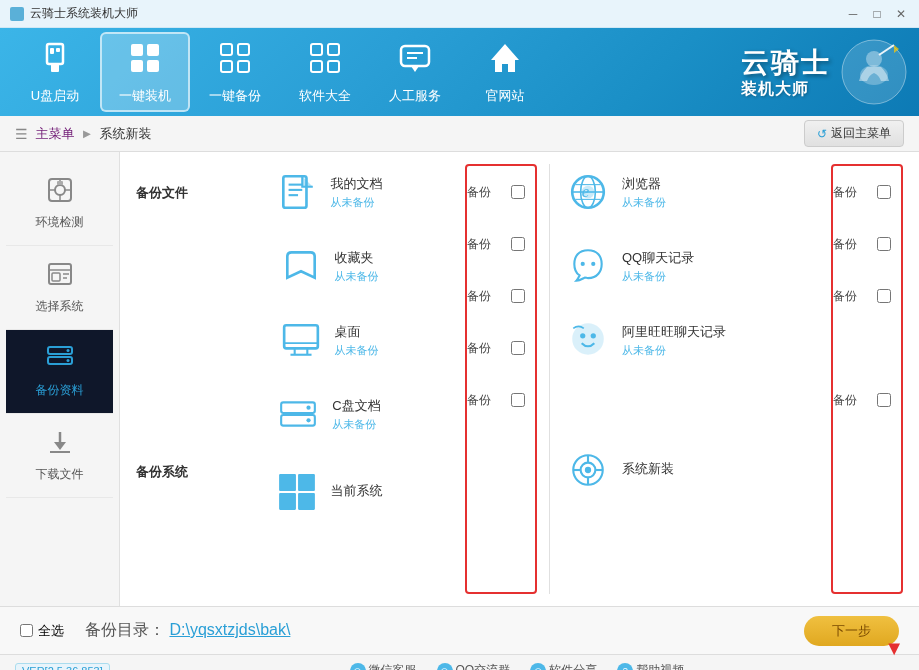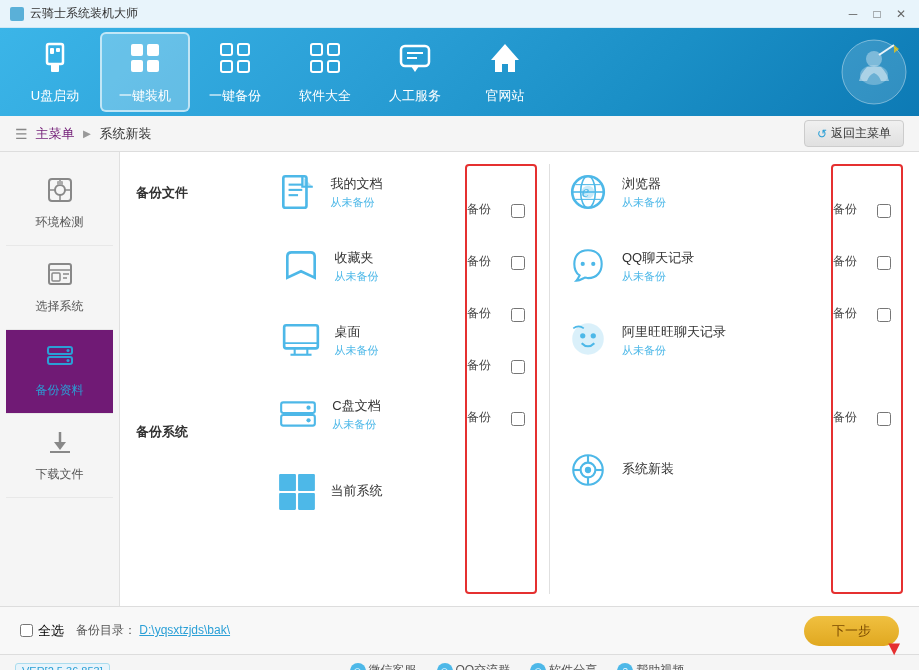--- a/index.html
+++ b/index.html
@@ -106,21 +106,21 @@
     .sidebar-item {
       display: flex;
       flex-direction: column;
       align-items: center;
       padding: 14px 8px;
       cursor: pointer;
       font-size: 12px;
       color: #555;
       border-bottom: 1px solid #e8e8e8;
     }
-    .sidebar-item.active { background: #701a75; color: #2a9fd6; }
+    .sidebar-item.active { background: #0f172a; color: #2a9fd6; }
     .sidebar-item-icon { font-size: 22px; margin-bottom: 4px; color: #888; }
     .sidebar-item.active .sidebar-item-icon { color: #2a9fd6; }
 
     
     .content {
       flex: 1;
       padding: 16px 20px;
       background: #fff;
       overflow-y: auto;
     }
@@ -173,21 +173,21 @@
     .footer-area {
       height: 48px;
       background: #f8f8f8;
       border-top: 1px solid #ddd;
       display: flex;
       align-items: center;
       padding: 0 20px;
       gap: 10px;
     }
     .select-all { display: flex; align-items: center; gap: 5px; font-size: 13px; cursor: pointer; }
-    .backup-dir { font-size: 12px; color: #555; margin-left: 2px; }
+    .backup-dir { font-size: 16px; color: #555; margin-left: 11px; }
     .backup-dir-link { color: #2a9fd6; text-decoration: underline; cursor: pointer; }
     .nav-buttons { margin-left: auto; display: flex; gap: 10px; }
     .nav-btn {
       padding: 6px 28px;
       border-radius: 20px;
       border: none;
       font-size: 13px;
       cursor: pointer;
       background: linear-gradient(to bottom, #e8e8e8, #d0d0d0);
       color: #333;
@@ -202,21 +202,21 @@
     .arrow-indicator {
       position: absolute;
       bottom: -14px;
       right: -5px;
       color: #e53030;
       font-size: 20px;
     }
     .cb-cell {
       height: 52px;
       display: flex;
-      align-items: flex-end;
+      align-items: center;
       gap: 20px;
       font-size: 12px;
       color: #444;
     }
   </style>
 </head>
 <body>
 
 <div class="title-bar">
   <div class="title-bar-icon"></div>
@@ -295,20 +295,26 @@
       <div class="nav-icon">
         <svg viewBox="0 0 36 36" fill="white" xmlns="http://www.w3.org/2000/svg">
           <path d="M18 4 L4 20 L8 20 L8 32 L15 32 L15 24 L21 24 L21 32 L28 32 L28 20 L32 20 Z" fill="white"></path>
         </svg>
       </div>
       <span>官网站</span>
     </div>
   </div>
 
   <div class="logo-area">
+    <div>
+      <div class="logo-text">
+        <div style="font-size:28px;font-weight:900;text-shadow:2px 2px 4px rgba(0,0,0,0.4);letter-spacing:2px;">云骑士</div>
+        <div style="font-size:16px;font-weight:bold;text-shadow:1px 1px 3px rgba(0,0,0,0.3);letter-spacing:1px;">装机大师</div>
+      </div>
+    </div>
     <div class="logo-img">
       
       <svg viewBox="0 0 70 70" xmlns="http://www.w3.org/2000/svg" width="70" height="70">
         <circle cx="35" cy="35" r="32" fill="rgba(255,255,255,0.15)" stroke="rgba(255,255,255,0.4)" stroke-width="1"></circle>
 
         <g fill="white" opacity="0.9">
           <ellipse cx="35" cy="38" rx="14" ry="10" fill="rgba(255,255,255,0.3)"></ellipse>
           <circle cx="35" cy="22" r="8" fill="rgba(255,255,255,0.4)"></circle>
           <path d="M28 30 Q22 36 20 44 L28 44 Q30 38 35 36 Q40 38 42 44 L50 44 Q48 36 42 30 Z" fill="rgba(255,255,255,0.5)"></path>
 
@@ -385,21 +391,21 @@
       </div>
       <span>下载文件</span>
     </div>
 
   </div>
 
   <div class="content" style="padding: 12px 16px;">
 
     <div style="display:flex; gap:0; height:100%;">
 
-      <div style="display:flex; flex-direction:column; justify-content:flex-start; padding-right:8px; width:60px;">
+      <div style="display:flex; flex-direction:column; justify-content:flex-start; padding-right:8px; width:60px;gap:40px;">
         <div style="font-size:13px;color:#333;font-weight:bold;padding-top:20px;writing-mode:horizontal-tb;">
           <span>备份文件</span>
         </div>
         <div style="margin-top: 220px;">
           <span style="font-size:13px;color:#333;font-weight:bold;">备份系统</span>
         </div>
       </div>
 
       <div style="display:flex; gap:0; flex:1;">
 

